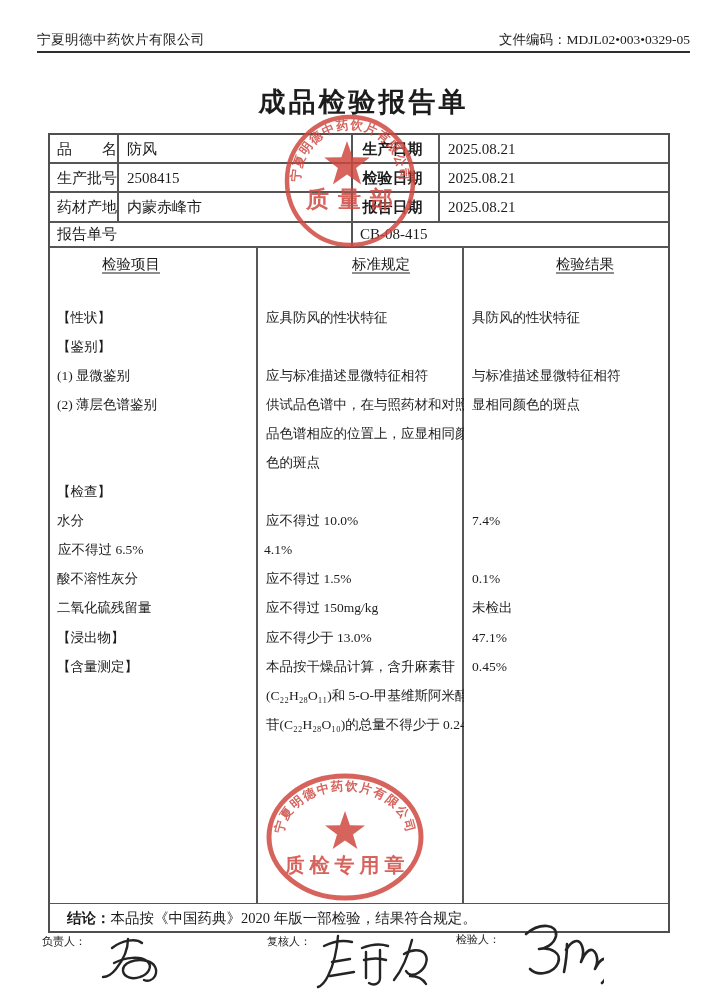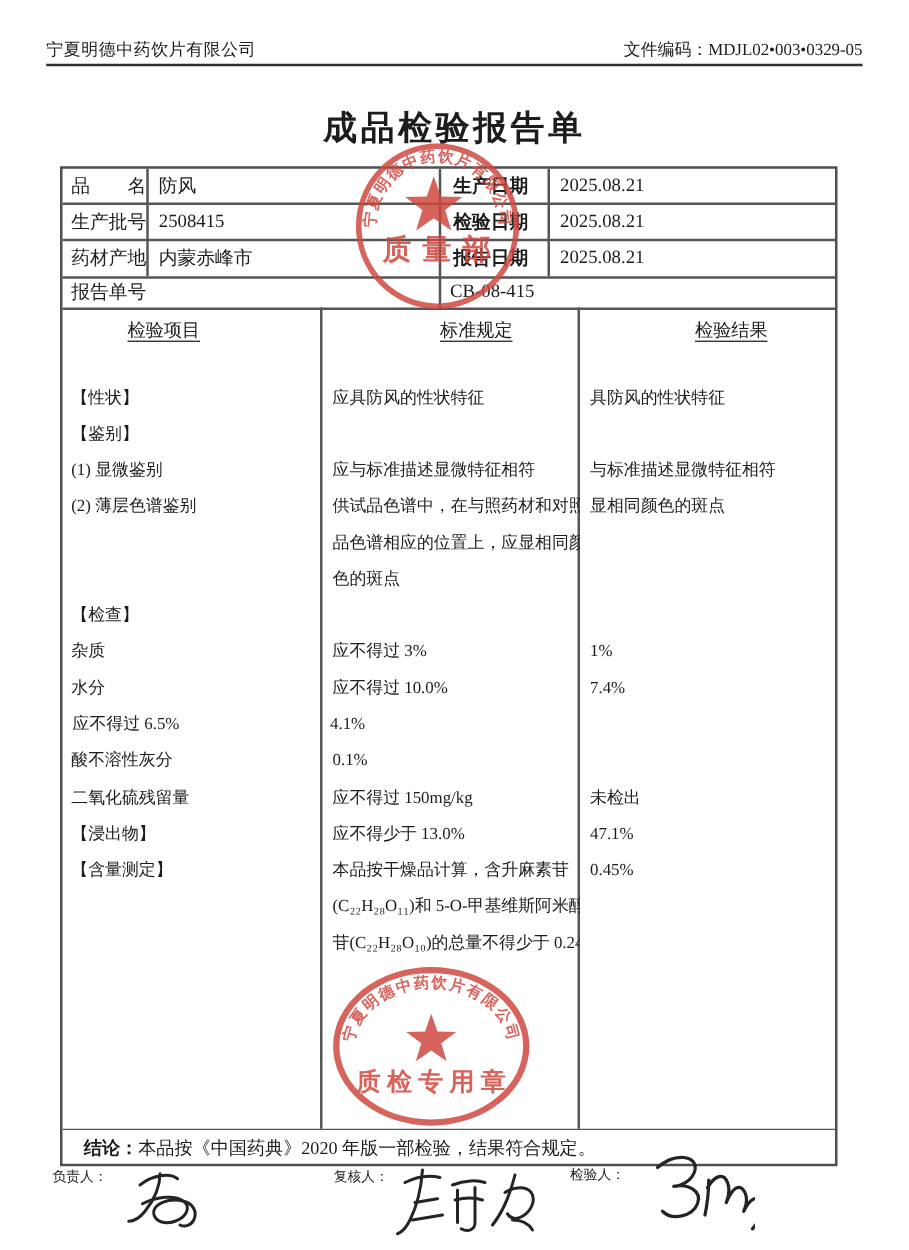--- a/index.html
+++ b/index.html
@@ -124,39 +124,35 @@
           <div class="c2">色的斑点</div>
           <div class="c3"></div>
         </div>
 
         <div class="trow">
           <div class="c1">【检查】</div>
           <div class="c2"></div>
           <div class="c3"></div>
         </div>
 
-        <div class="trow">
-          <div class="c1">杂质</div>
-          <div class="c2">应不得过 3%</div>
-          <div class="c3">1%</div>
-        </div>
 
         <div class="trow">
           <div class="c1">水分</div>
           <div class="c2">应不得过 10.0%</div>
           <div class="c3">7.4%</div>
         </div>
 
         <div class="trow">
           <div class="c2">应不得过 6.5%</div>
           <div class="c3">4.1%</div>
         </div>
 
         <div class="trow">
           <div class="c1">酸不溶性灰分</div>
+          <div class="c2">应不得过 1.5%</div>
           <div class="c3">0.1%</div>
         </div>
 
         <div class="trow">
           <div class="c1">二氧化硫残留量</div>
           <div class="c2">应不得过 150mg/kg</div>
           <div class="c3">未检出</div>
         </div>
 
         <div class="trow">

